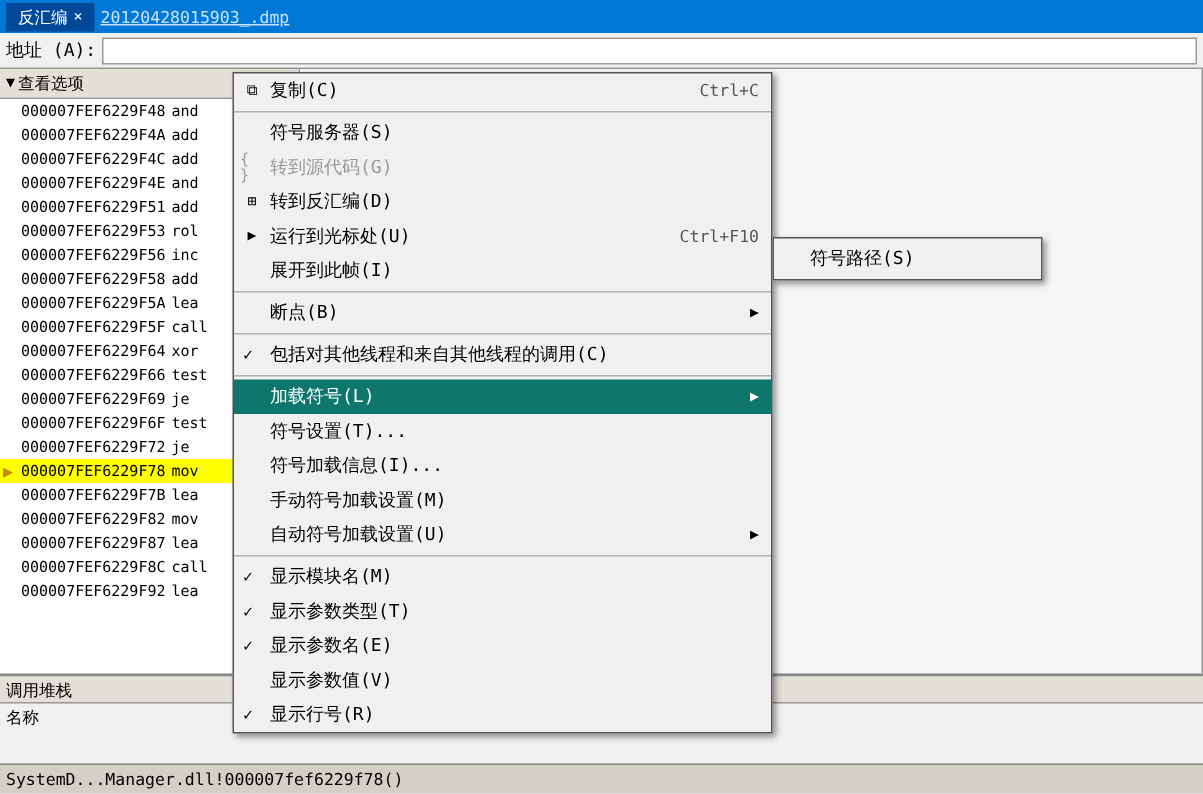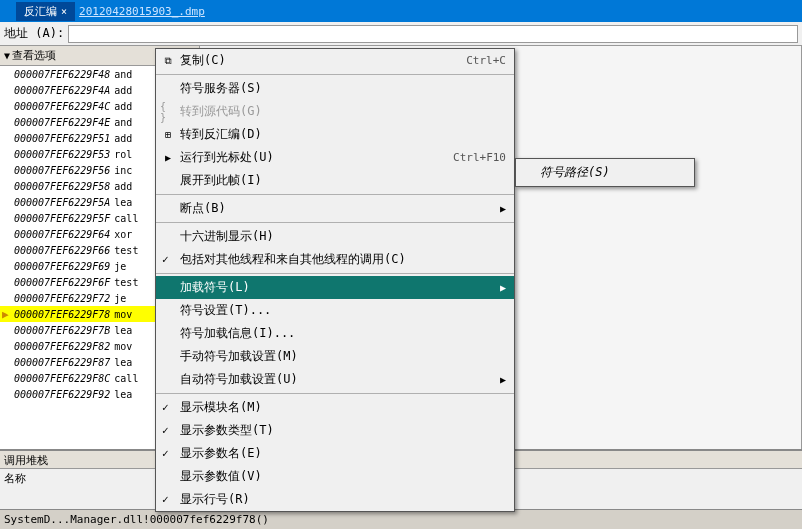--- a/index.html
+++ b/index.html
@@ -12,21 +12,21 @@
       overflow: hidden;
       position: relative;
     }
 
     
     .title-bar {
       display: flex;
       align-items: center;
       background: #0078d7;
       height: 22px;
-      padding: 0 16px;
+      padding: 0 4px;
       color: white;
       font-size: 12px;
       gap: 4px;
     }
     .title-bar-tab {
       background: #004999;
       padding: 2px 8px;
       font-size: 11px;
       display: flex;
       align-items: center;
@@ -117,21 +117,20 @@
     }
     .disasm-row .arrow-indicator {
       width: 12px;
       color: #cc8800;
       font-size: 11px;
     }
     .disasm-addr {
       color: #000;
       font-size: 10px;
       white-space: nowrap;
-      font-style: italic;
     }
     .disasm-mnemonic {
       color: #000;
       margin-left: 4px;
       font-size: 10px;
       white-space: nowrap;
     }
 
     
     .right-panel {
@@ -239,21 +238,20 @@
     .submenu-load-symbol {
       position: absolute;
       top: 158px;
       left: 515px;
       width: 180px;
       background: #f0f0f0;
       border: 1px solid #555;
       box-shadow: 2px 2px 4px rgba(0,0,0,0.4);
       z-index: 101;
       font-size: 12px;
-      font-style: italic;
     }
   </style>
 </head>
 <body>
 
 <div class="title-bar">
   <div class="title-bar-tab">
     <span>反汇编</span>
     <span class="close-x">×</span>
   </div>
@@ -421,23 +419,20 @@
     <div class="menu-item">
       <span>展开到此帧(I)</span>
     </div>
     <div class="menu-separator"></div>
     <div class="menu-item">
       <span>断点(B)</span>
       <span class="submenu-arrow">▶</span>
     </div>
     <div class="menu-separator"></div>
     <div class="menu-item">
-      <span>十六进制显示(H)</span>
-    </div>
-    <div class="menu-item">
       <span class="checkmark">✓</span>
       <span>包括对其他线程和来自其他线程的调用(C)</span>
     </div>
     <div class="menu-separator"></div>
     <div class="menu-item highlighted">
       <span>加载符号(L)</span>
       <span class="submenu-arrow">▶</span>
     </div>
     <div class="menu-item">
       <span>符号设置(T)...</span>

